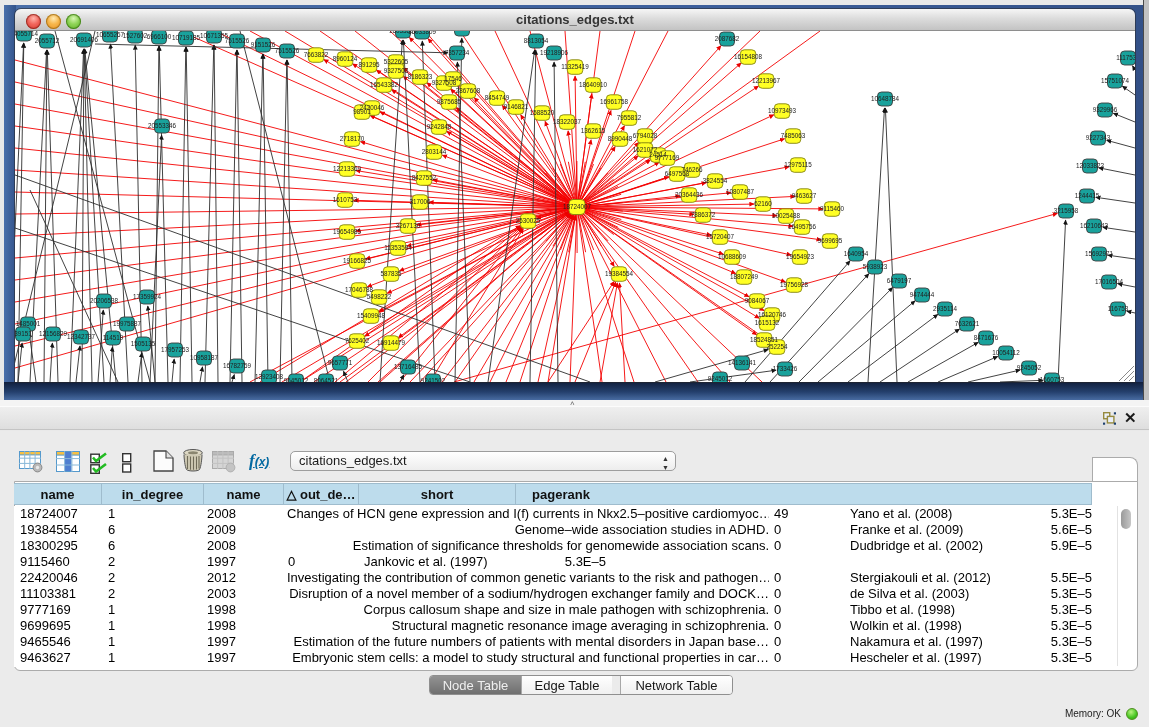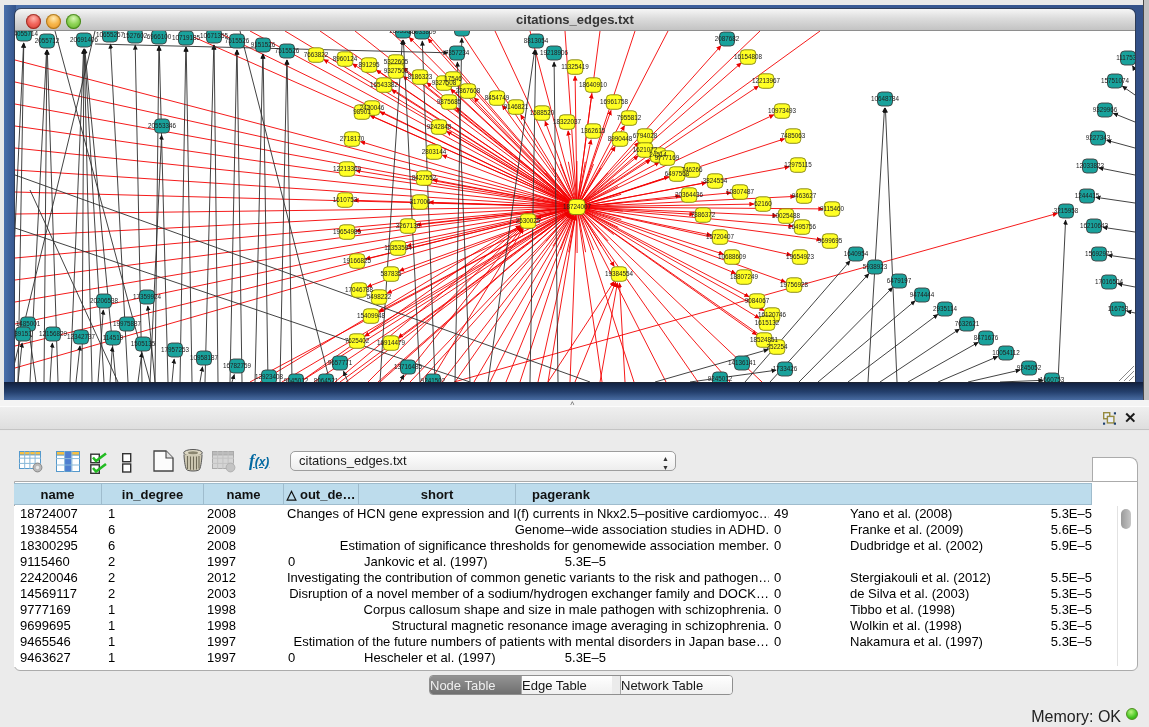--- a/index.html
+++ b/index.html
@@ -34,25 +34,25 @@
 #thead div { border-left:1px solid #9fbccd; height:100%; text-align:center; line-height:21px; overflow:hidden; white-space:nowrap;font-weight:bold; }
 #tbody { position:absolute; left:14px; top:506px; width:1102px; height:161px; overflow:hidden; background:#fff; font-size:13px; color:#000; }
 .tr { display:flex; height:16px; line-height:15px; white-space:nowrap; }
 .tr div { overflow:hidden; }
 .c0 { width:87px; padding-left:6px; } .c1 { width:102px; padding-left:7px; }
 .c2 { width:80px; padding-left:4px; } .c3 { width:486px; padding-left:4px;text-align:right; }
 .c4 { width:75px; padding-left:5px; } .c5 { width:157px; padding-left:6px; }
 .c6 { width:91px; padding-left:6px;text-align:right; }
 #vscroll { position:absolute; left:1121px; top:509px; width:10px; height:20px; background:linear-gradient(to right,#9a9a9a,#c6c6c6); border-radius:5px; }
 #tabs { position:absolute; left:429px; top:675px; height:20px; display:flex; border:1px solid #8f8f8f; border-radius:4px; overflow:hidden; font-size:13px; }
-#tabs div { height:100%; line-height:19px; text-align:left; }
+#tabs div { height:100%; line-height:19px; text-align:center; }
 #tab1 { width:91px; background:linear-gradient(to bottom,#939393,#6f6f6f); color:#efefef; }
 #tab2 { width:91px; background:linear-gradient(to bottom,#ffffff,#f0f0f0); color:#161616; border-left:1px solid #a8a8a8; }
 #tab3 { width:112px; background:linear-gradient(to bottom,#ffffff,#f0f0f0); color:#161616; border-left:1px solid #a8a8a8;margin-left:8px; }
-#mem { position:absolute; right:28px; top:708px; font-size:16px; color:#222; }
+#mem { position:absolute; right:28px; top:708px; font-size:10px; color:#222; }
 #memdot { position:absolute; right:11px; top:708px; width:12px; height:12px; border-radius:50%; background:radial-gradient(circle at 40% 30%,#b8f37e,#44c520 60%,#2f9e12); border:1px solid #4e8f1f; }
 </style></head>
 <body>
 <div id="desktop">
   <div id="blue">
       <div class="lshade"></div>
       <div class="bshade"></div>
     </div>
   <div id="rstrip"></div>
   <div id="win">
@@ -698,21 +698,21 @@
       <div class="c2">2009</div>
       <div class="c3">Genome–wide association studies in ADHD.</div>
       <div class="c4">0</div>
       <div class="c5">Franke et al. (2009)</div>
       <div class="c6">5.6E–5</div>
     </div>
 <div class="tr">
       <div class="c0">18300295</div>
       <div class="c1">6</div>
       <div class="c2">2008</div>
-      <div class="c3">Estimation of significance thresholds for genomewide association member.</div>
+      <div class="c3">Estimation of significance thresholds for genomewide association scans.</div>
       <div class="c4">0</div>
       <div class="c5">Dudbridge et al. (2002)</div>
       <div class="c6">5.9E–5</div>
     </div>
 <div class="tr">
       <div class="c0">9115460</div>
       <div class="c1">2</div>
       <div class="c2">1997</div>
       <div class="c4">0</div>
       <div class="c5">Jankovic et al. (1997)</div>
@@ -721,21 +721,21 @@
 <div class="tr">
       <div class="c0">22420046</div>
       <div class="c1">2</div>
       <div class="c2">2012</div>
       <div class="c3">Investigating the contribution of common genetic variants to the risk and pathogen…</div>
       <div class="c4">0</div>
       <div class="c5">Stergiakouli et al. (2012)</div>
       <div class="c6">5.5E–5</div>
     </div>
 <div class="tr">
-      <div class="c0">14569117</div>
+      <div class="c0">11103381</div>
       <div class="c1">2</div>
       <div class="c2">2003</div>
       <div class="c3">Disruption of a novel member of a sodium/hydrogen exchanger family and DOCK…</div>
       <div class="c4">0</div>
       <div class="c5">de Silva et al. (2003)</div>
       <div class="c6">5.3E–5</div>
     </div>
 <div class="tr">
       <div class="c0">9777169</div>
       <div class="c1">1</div>
@@ -760,20 +760,21 @@
       <div class="c2">1997</div>
       <div class="c3">Estimation of the future numbers of patients with mental disorders in Japan base…</div>
       <div class="c4">0</div>
       <div class="c5">Nakamura et al. (1997)</div>
       <div class="c6">5.3E–5</div>
     </div>
 <div class="tr">
       <div class="c0">9463627</div>
       <div class="c1">1</div>
       <div class="c2">1997</div>
+      <div class="c3">Embryonic stem cells: a model to study structural and functional properties in car…</div>
       <div class="c4">0</div>
       <div class="c5">Hescheler et al. (1997)</div>
       <div class="c6">5.3E–5</div>
     </div>
   </div>
   <div style="position:absolute;left:1117px;top:506px;width:1px;height:160px;background:#e2e2e2"></div>
   <div id="vscroll"></div>
   <div id="tabs">
     <div id="tab1">Node Table</div>
     <div id="tab2">Edge Table</div>

